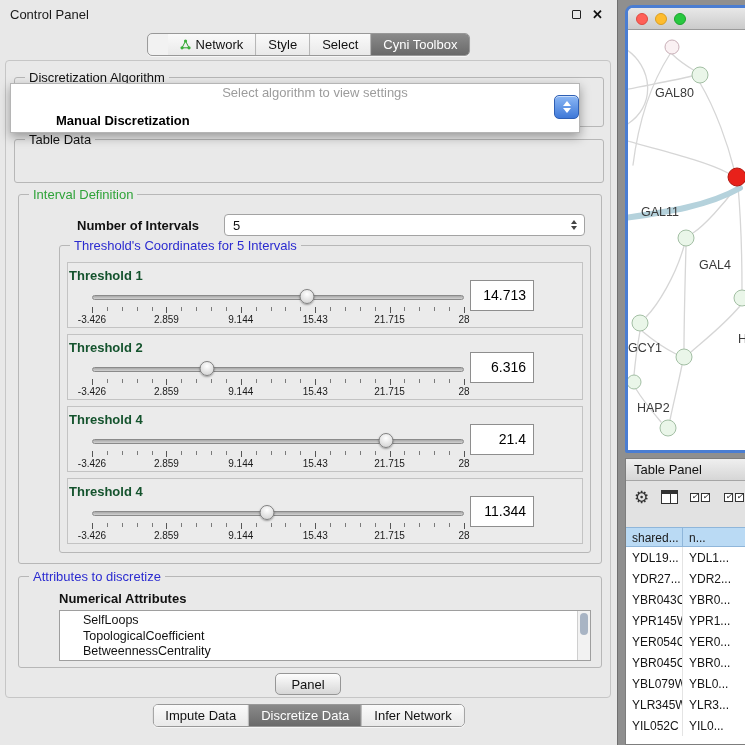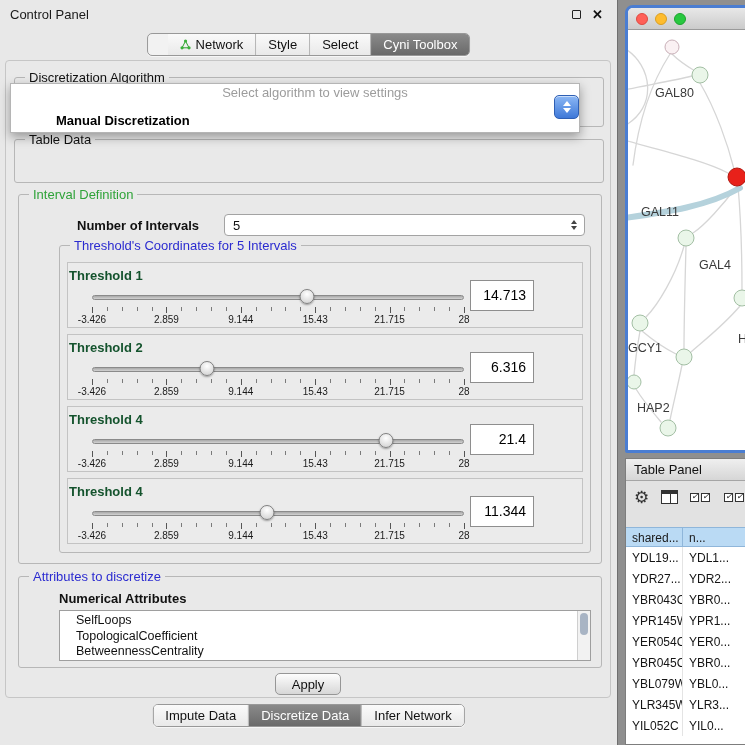--- a/index.html
+++ b/index.html
@@ -71,21 +71,21 @@
   .scale { position:absolute; left:0; right:0; top:26px; height:11px; }
   .scale span { position:absolute; top:0; transform:translateX(-50%); font-size:10px; color:#1a1a1a; white-space:nowrap; }
   .t-value { position:absolute; right:48px; top:17px; width:64px; height:31px; background:#fff;
              border:1px solid #8e8e8e; font-size:14px; color:#000; text-align:right;
              line-height:29px; padding-right:7px; }
 
   .fs-attrs { left:12px; top:515px; width:584px; height:92px; }
   .na-label { position:absolute; left:40px; top:14px; font-size:13px; font-weight:bold; color:#111; }
   .attr-list { position:absolute; left:40px; right:10px; top:33px; height:51px; background:#fff;
                border:1px solid #9e9e9e; overflow:hidden; }
-  .attr-items { padding:2px 0 0 16px; }
+  .attr-items { padding:2px 0 0 23px; }
   .list-item { font-size:12.5px; line-height:15.5px; color:#111; white-space:nowrap; }
   .list-scrollbar { position:absolute; right:0; top:0; bottom:0; width:13px; background:#f2f2f2;
                     border-left:1px solid #cfcfcf; }
   .list-scroll-thumb { position:absolute; top:2px; left:2px; width:8px; height:22px; border-radius:4px;
                        background:#a8b4c4; }
 
   .apply-btn { position:absolute; left:50%; top:612px; transform:translateX(-50%); width:66px; height:22px;
                border:1px solid #969696; border-radius:5px; background:linear-gradient(#fdfdfd,#d7d7d7);
                font-size:13px; color:#111; font-family:"Liberation Sans", sans-serif; }
 
@@ -391,21 +391,21 @@
               <div class="list-item">SelfLoops</div>
               <div class="list-item">TopologicalCoefficient</div>
               <div class="list-item">BetweennessCentrality</div>
             </div>
           <div class="list-scrollbar">
             <div class="list-scroll-thumb"></div>
           </div>
         </div>
       </div>
 
-      <button class="apply-btn">Apply</button>
+      <button class="apply-btn">Panel</button>
 
       <div class="algo-popup">
         <div class="popup-placeholder">Select algorithm to view settings</div>
         <div class="popup-item bold">Manual Discretization</div>
       </div>
       <div class="algo-stepper">
         <i class="s-up"></i>
         <i class="s-down"></i>
       </div>
     </div>

